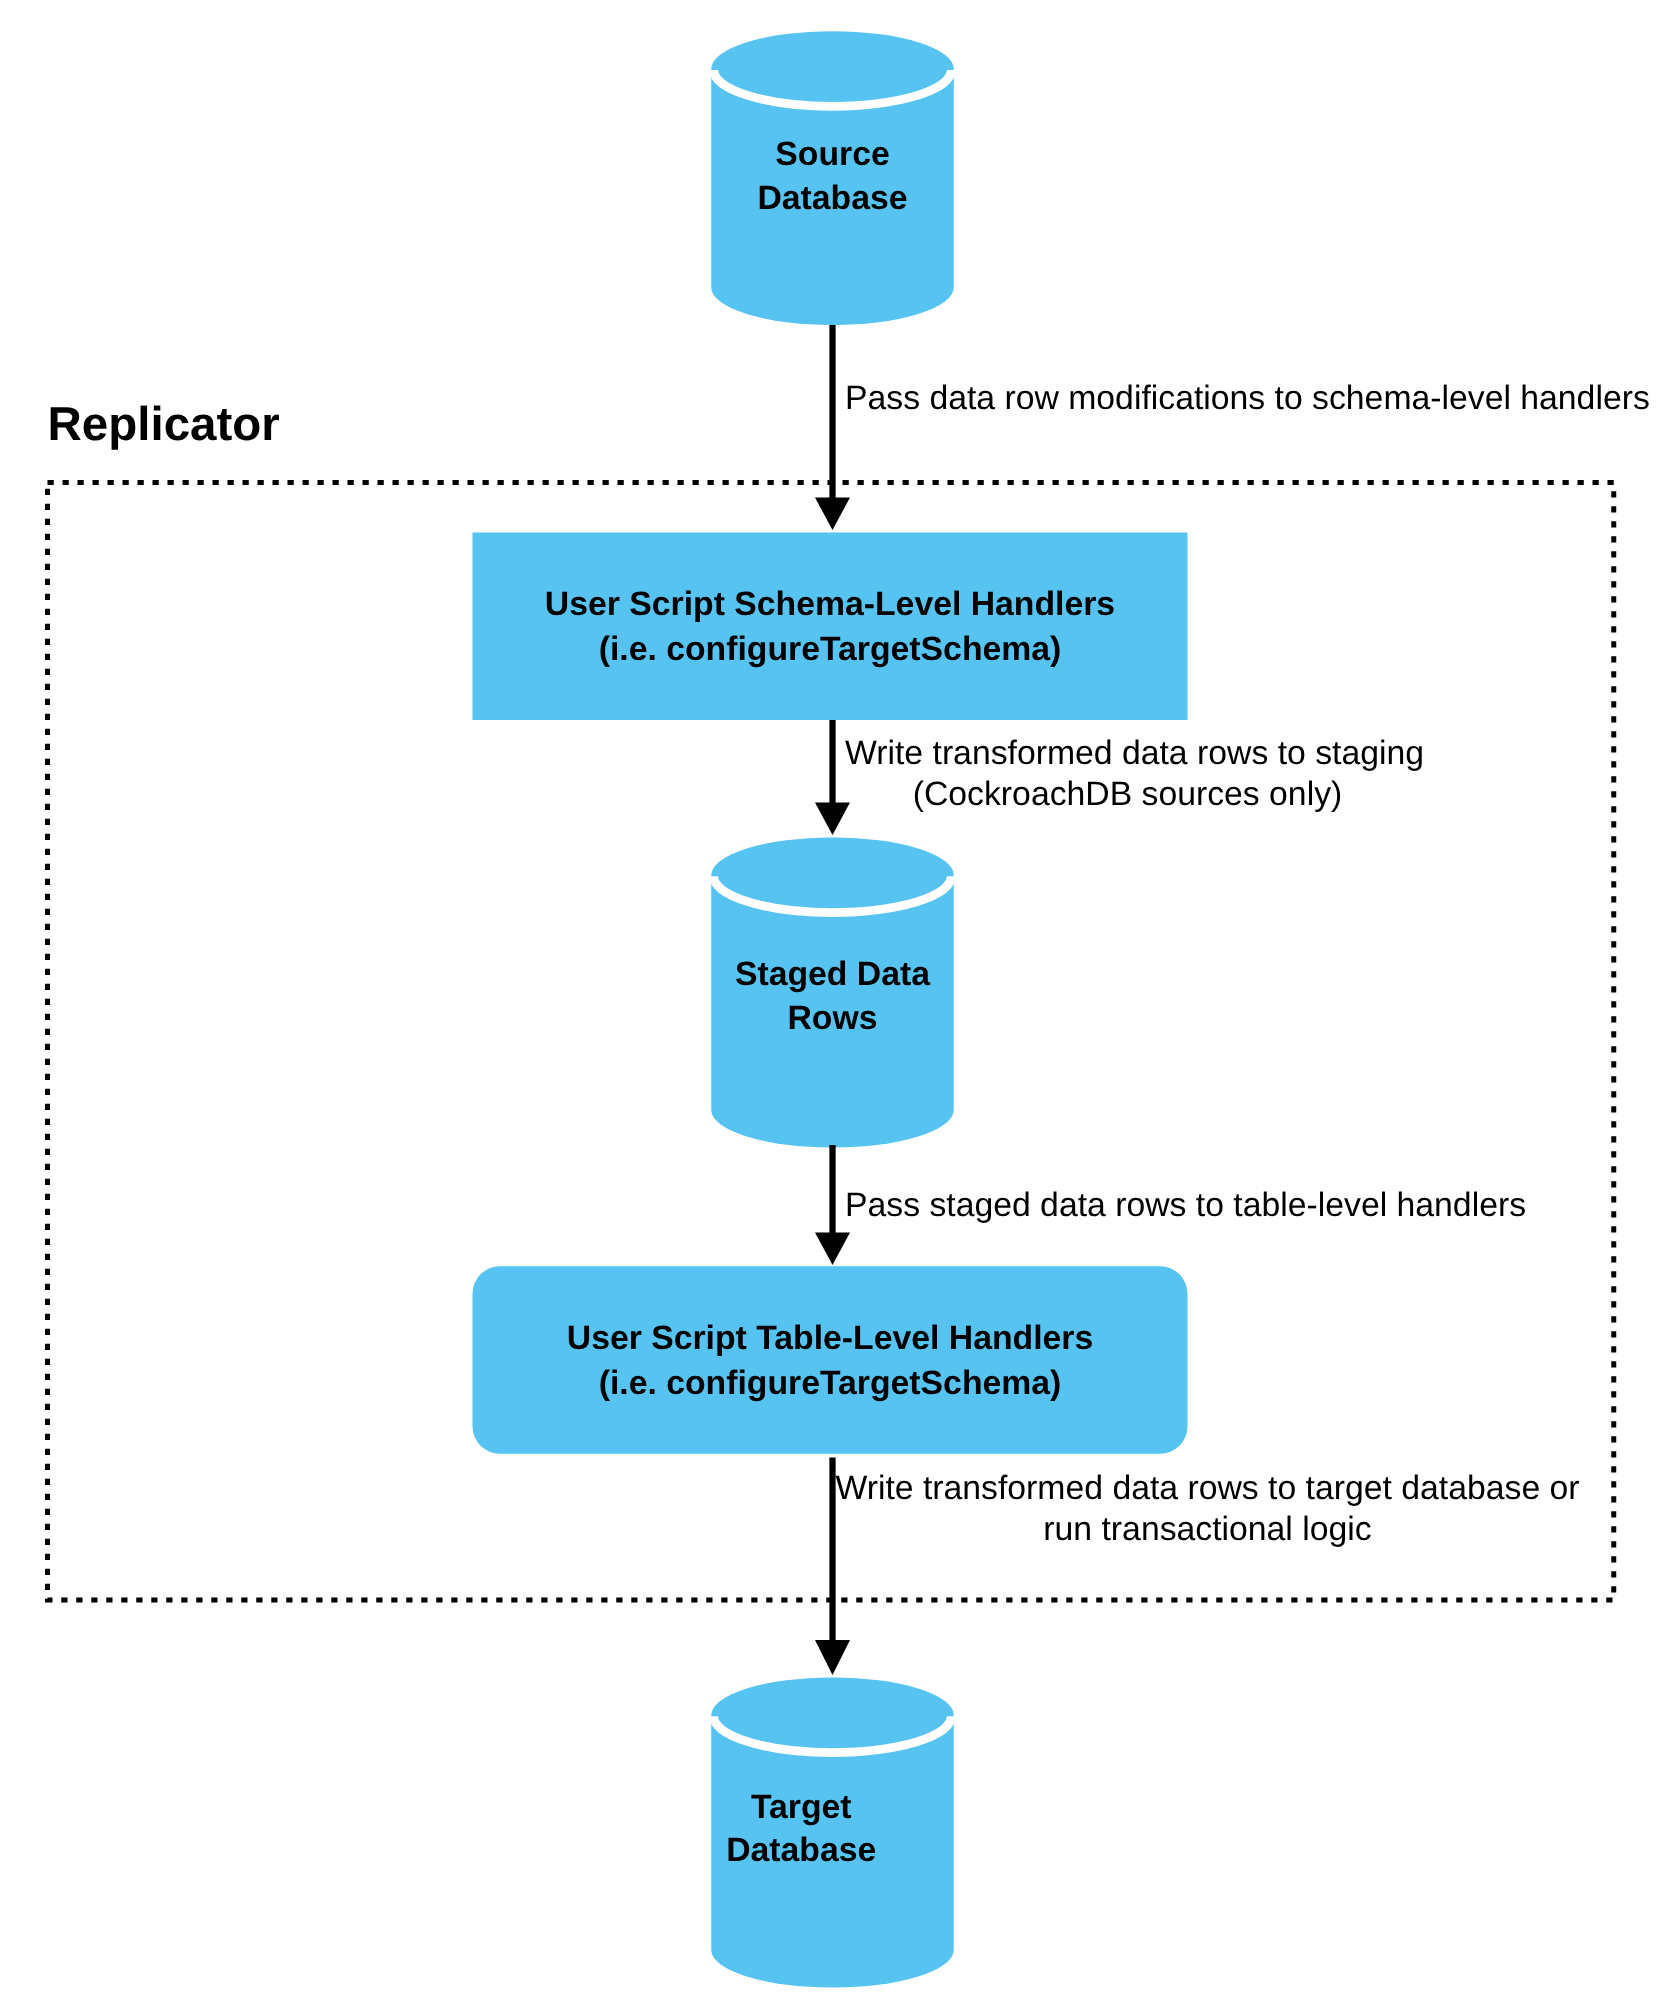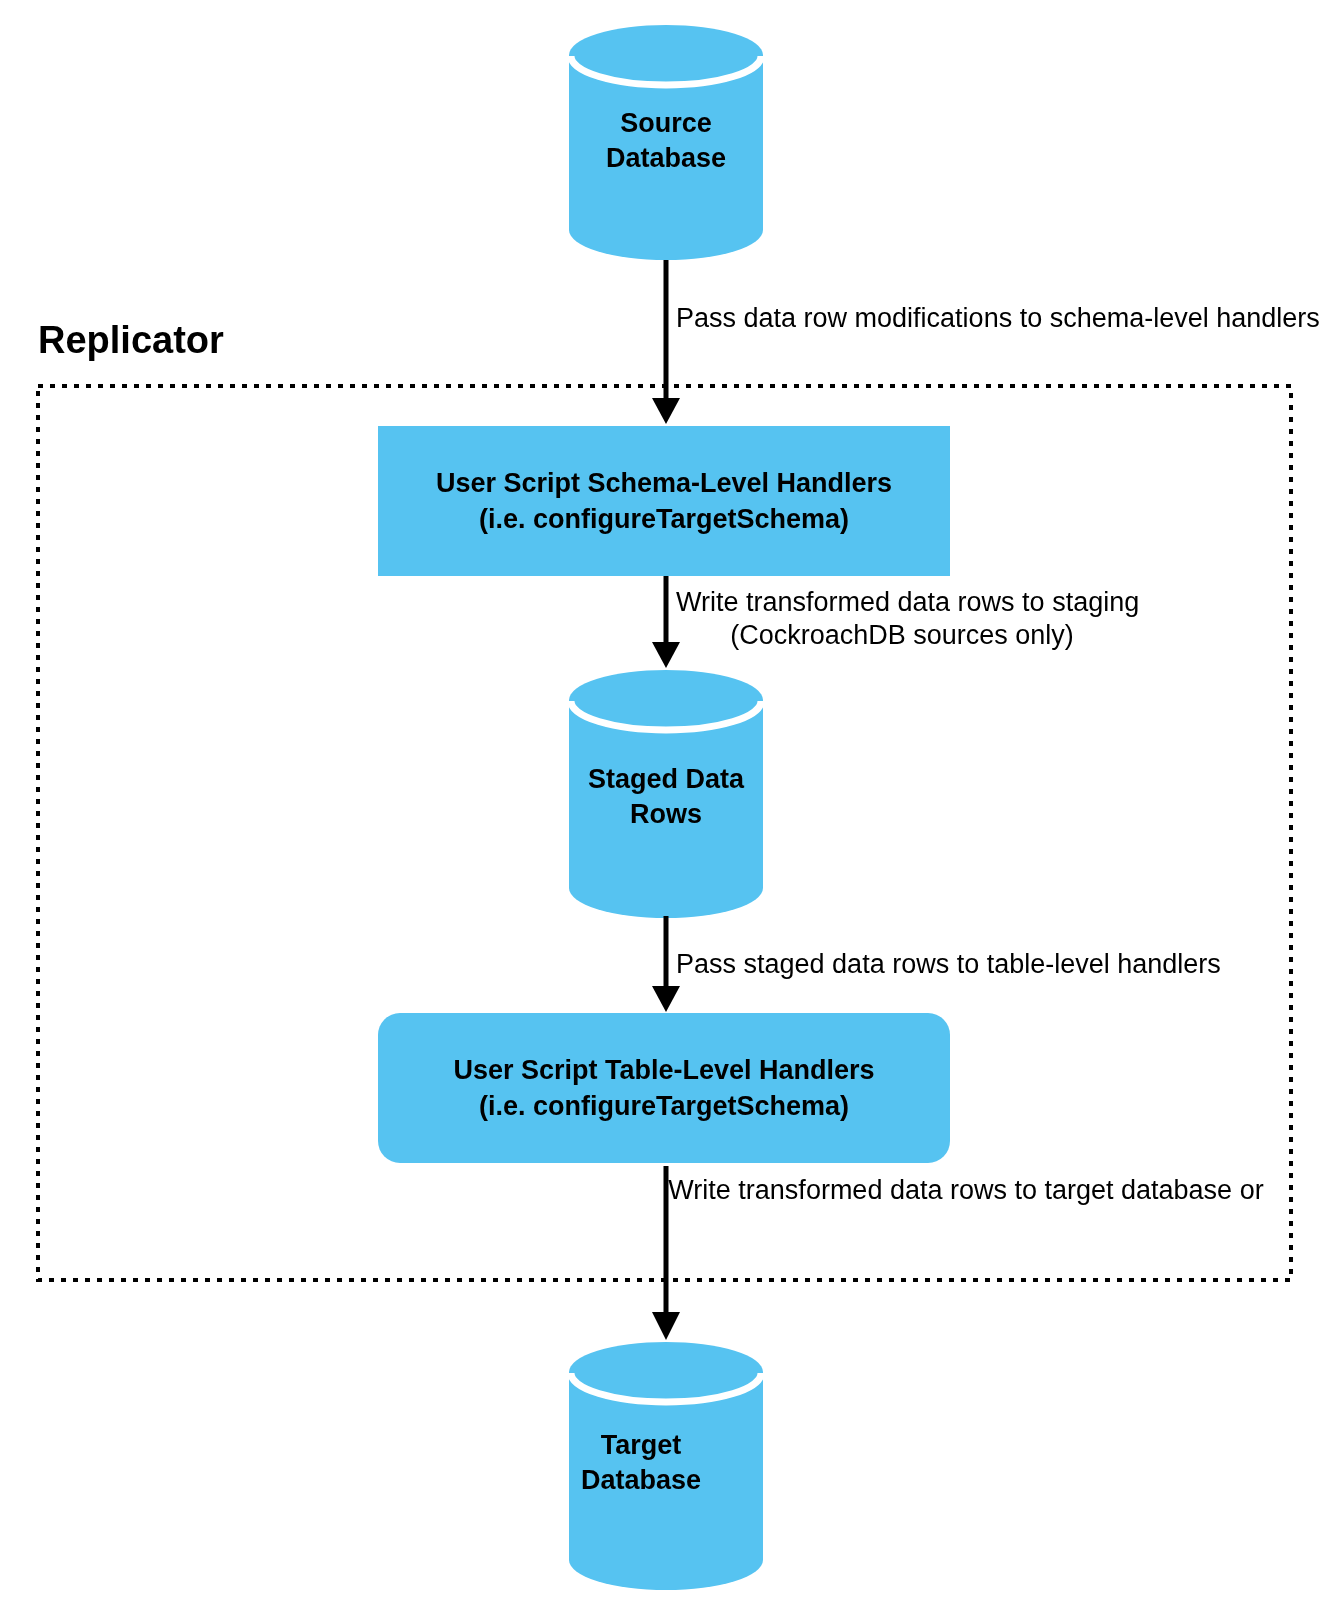--- a/index.html
+++ b/index.html
@@ -154,20 +154,21 @@
     <div>Pass staged data rows to table-level handlers</div>
   </div>
 
   <div class="proc-box" style="top:1013px;border-radius:22px;">
     <div>User Script Table-Level Handlers</div>
     <div>(i.e. configureTargetSchema)</div>
   </div>
 
   <div class="edge-label centered" style="left:668px; top:1174px; width:596px;">
     <div>Write transformed data rows to target database or</div>
+    <div>run transactional logic</div>
   </div>
 
   <div class="node-label" style="left:540px; top:1428px; width:202px;">
     <div>Target</div>
     <div>Database</div>
   </div>
 
 </div>
 
 </body></html>

